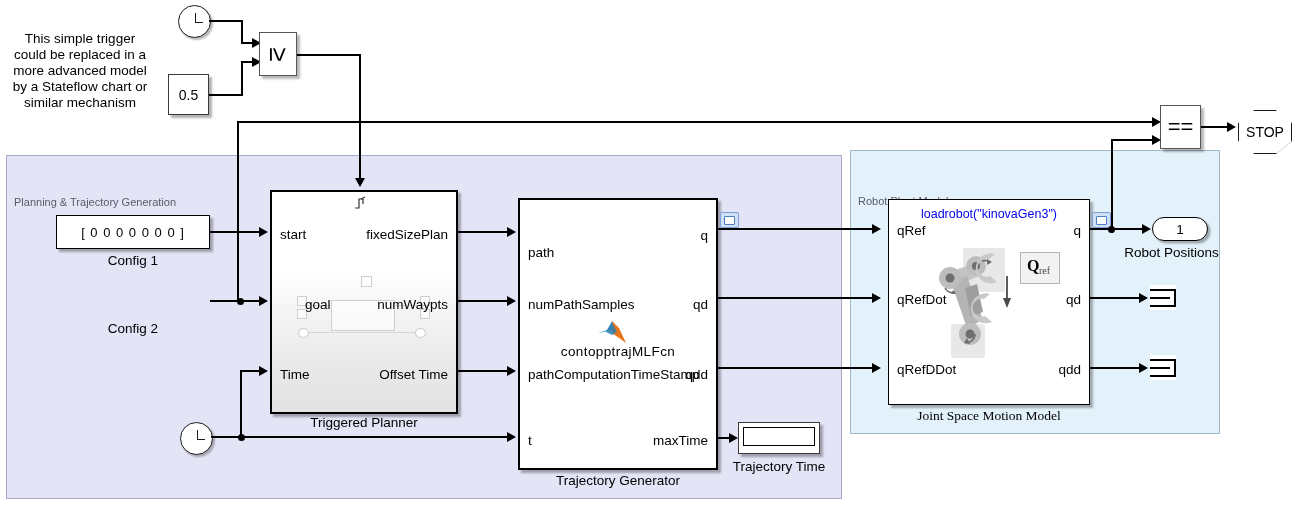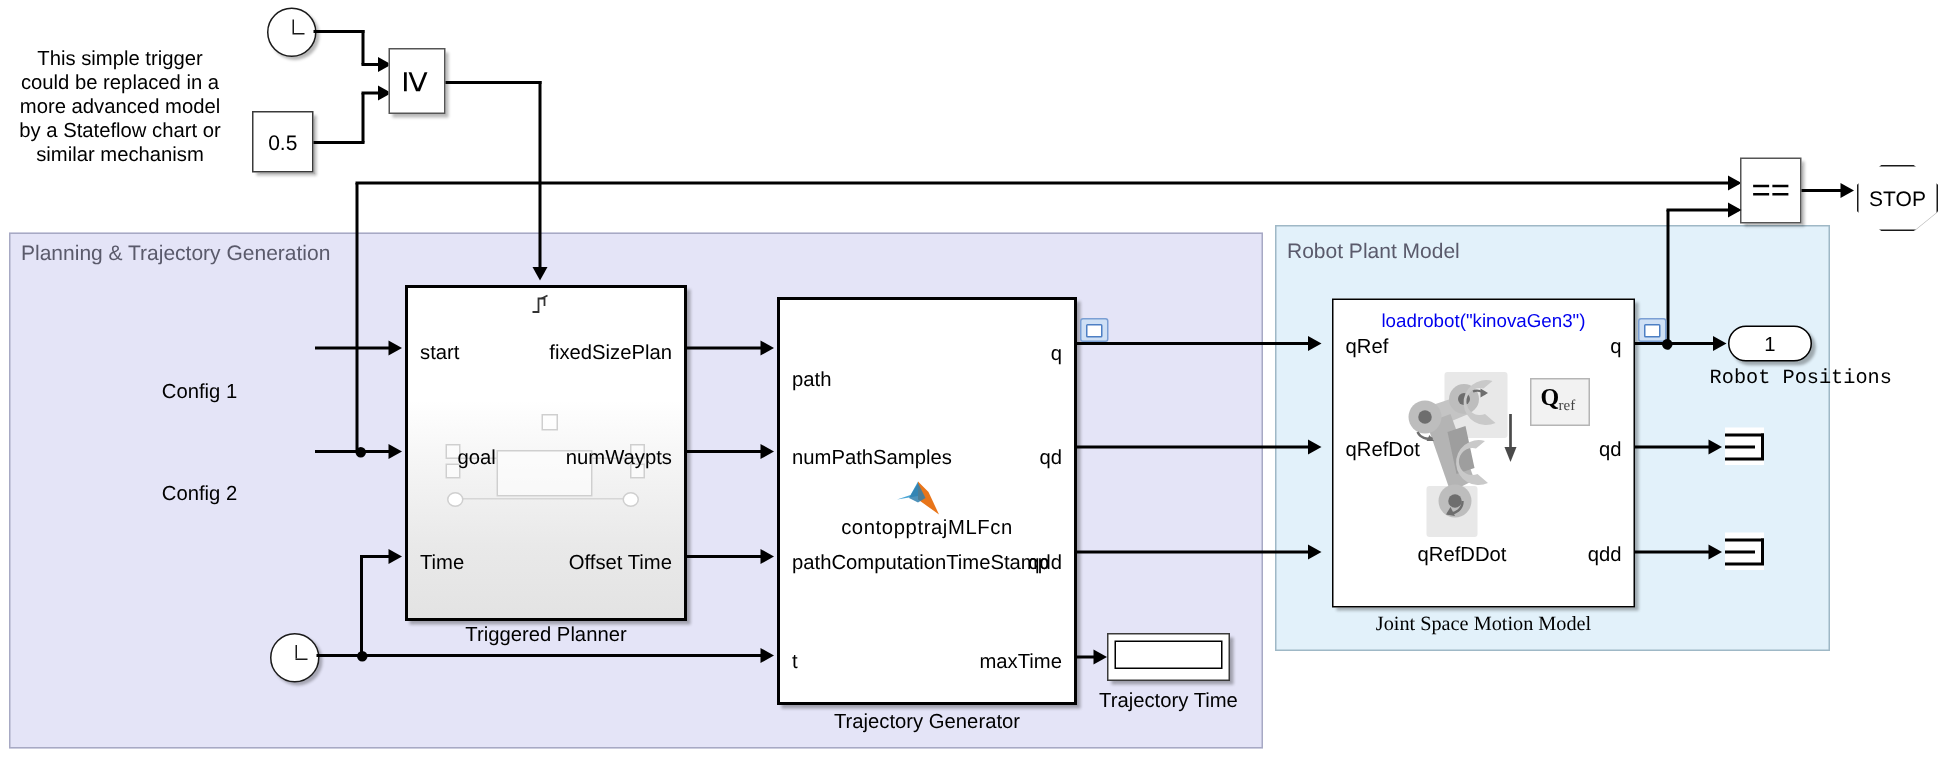--- a/index.html
+++ b/index.html
@@ -4,21 +4,21 @@
 <style>
   html,body{margin:0;padding:0;background:#ffffff;}
   body{width:1298px;height:513px;font-family:"Liberation Sans",sans-serif;color:#000;}
   #canvas{position:relative;width:1298px;height:513px;overflow:hidden;background:#fff;}
   .abs{position:absolute;}
 
   
   .area{position:absolute;box-sizing:border-box;border:1px solid #9aa0b5;}
   .area.planning{background:#e4e4f7;border-color:#a7a9c4;}
   .area.plant{background:#e2f1fa;border-color:#9fb8c6;}
-  .area-label{position:absolute;font-size:14px;color:#5a5a6b;white-space:nowrap;}
+  .area-label{position:absolute;font-size:11px;color:#5a5a6b;white-space:nowrap;margin-top:36px;}
 
   
   .blk{position:absolute;box-sizing:border-box;background:#fff;border:1.6px solid #000;
        box-shadow:2.5px 2.5px 2px rgba(0,0,0,0.30);}
   .blk.thin{border-width:1.3px;border-color:#3a3a3a;}
   .blk-label{position:absolute;font-size:13.5px;color:#000;white-space:nowrap;text-align:center;}
 
   .centertxt{position:absolute;inset:0;display:flex;align-items:center;justify-content:center;
              font-size:14px;}
 
@@ -139,20 +139,23 @@
 
   <div class="stop-shadow" style="left:1240px;top:112px;width:52px;height:42px;"></div>
   <div class="stop" style="left:1238px;top:110px;width:52px;height:42px;align-items:center;">
     <span>STOP</span>
   </div>
 
   <div class="w wv" style="left:1111.4px;top:140px;height:93px;"></div>
   <div class="w wh" style="left:1111px;top:139.4px;width:48px;"></div>
   <div class="arr arr-r" style="left:1152px;top:135px;"></div>
 
+  <div class="blk" style="left:56px;top:215px;width:154px;height:34px;">
+    <div class="centertxt" style="font-size:13px;letter-spacing:1px;">[ 0  0  0  0  0  0  0 ]</div>
+  </div>
   <div class="blk-label" style="left:56px;top:253px;width:154px;">Config 1</div>
   <div class="w wh" style="left:210px;top:231.4px;width:52px;"></div>
   <div class="arr arr-r" style="left:259px;top:227px;"></div>
 
   <div class="blk-label" style="left:56px;top:321px;width:154px;">Config 2</div>
   <div class="w wh" style="left:210px;top:300.4px;width:52px;"></div>
   <div class="dot" style="left:237px;top:297.5px;"></div>
   <div class="arr arr-r" style="left:259px;top:296px;"></div>
 
   <div class="clock" style="left:180px;top:422px;"></div>
@@ -262,36 +265,36 @@
       <path d="M60 17 l5 3 l-5 3 Z" fill="#6e6e6e"></path>
     </svg>
 
     <div class="abs" style="left:131px;top:52px;width:38px;height:30px;border:1px solid #b5b5b5;background:#f2f2f2;">
       <span style="position:absolute;left:6px;top:4px;font-family:'Liberation Serif',serif;font-weight:bold;font-size:16px;">Q</span>
       <span style="position:absolute;left:18px;top:12px;font-family:'Liberation Serif',serif;font-size:10px;color:#444;">ref</span>
     </div>
 
     <div class="port l" style="top:24px;">qRef</div>
     <div class="port l" style="top:93px;">qRefDot</div>
-    <div class="port l" style="top:163px;margin-left:48px;">qRefDDot</div>
+    <div class="port l" style="top:163px;">qRefDDot</div>
     <div class="port r" style="top:24px;">q</div>
     <div class="port r" style="top:93px;">qd</div>
     <div class="port r" style="top:163px;">qdd</div>
   </div>
   <div class="blk-label" style="left:888px;top:408px;width:202px;font-family:Liberation Serif, serif;">Joint Space Motion Model</div>
 
   <div class="badge" style="left:1092px;top:212px;"></div>
 
   <div class="w wh" style="left:1090px;top:228.4px;width:55px;"></div>
   <div class="dot" style="left:1108px;top:225.5px;"></div>
   <div class="arr arr-r" style="left:1142px;top:224px;"></div>
   <div class="outport" style="left:1152px;top:217px;width:56px;height:24px;">
     <span>1</span>
   </div>
-  <div class="blk-label" style="left:1128px;top:245px;width:145px;font-family:Liberation Mono, monospace;">Robot Positions</div>
+  <div class="blk-label" style="left:1099px;top:245px;width:145px;">Robot Positions</div>
 
   <div class="w wh" style="left:1090px;top:297.4px;width:52px;"></div>
   <div class="arr arr-r" style="left:1139px;top:293px;"></div>
   <div class="term" style="left:1150px;top:285px;width:26px;height:25px;">
     <i style="top:4px;width:26px;"></i>
     <i style="top:12px;width:20px;"></i>
     <i style="top:20px;width:26px;"></i>
     <i style="top:4px;left:24.4px;width:1.6px;height:17px;"></i>
   </div>
 

